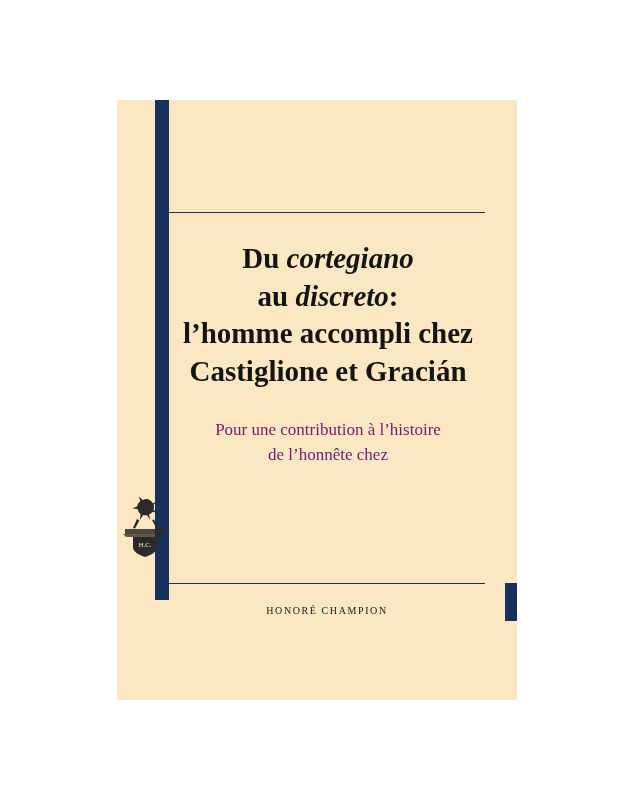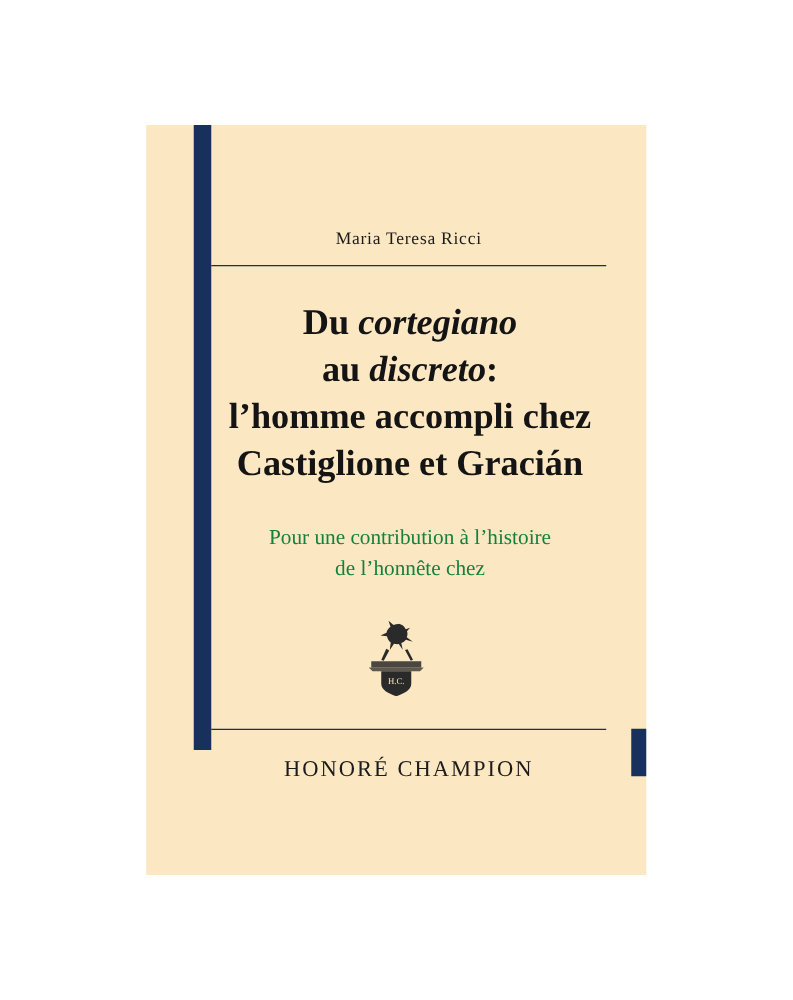--- a/index.html
+++ b/index.html
@@ -85,65 +85,63 @@
   .title-line .it {
     font-style: italic;
   }
 
   .subtitle-block {
     position: absolute;
     left: 40px;
     right: 18px;
     top: 318px;
     text-align: center;
-    color: #15803d;
+    color: #701a75;
   }
   .subtitle-line {
     font-size: 17px;
     line-height: 1.45;
   }
 
   
   .logo {
     position: absolute;
     left: 0;
     right: 0;
     top: 395px;
-    text-align: center;
   }
   .logo svg { display: inline-block; }
 
   .publisher {
     position: absolute;
     left: 52px;
     right: 32px;
     top: 505px;
     text-align: center;
   }
   .publisher-name {
-    font-size: 18px;
+    font-size: 10px;
     letter-spacing: 1.6px;
     color: #1b1b1b;
   }
   .publisher-city {
     margin-top: 7px;
     font-size: 8.5px;
     letter-spacing: 1.6px;
     color: #1b1b1b;
   }
 </style>
 </head>
 <body>
 
 <div id="book-cover">
 
   <div class="spine-bar"></div>
   <div class="edge-bar"></div>
 
-  <div class="author">Maria Teresa Ricci</div>
 
   <div class="rule rule-top"></div>
 
   <div class="title-block">
     <div class="title-line">
       <span>Du </span><span class="it">cortegiano</span>
     </div>
     <div class="title-line">
       <span>au </span><span class="it">discreto</span><span>:</span>
     </div>

